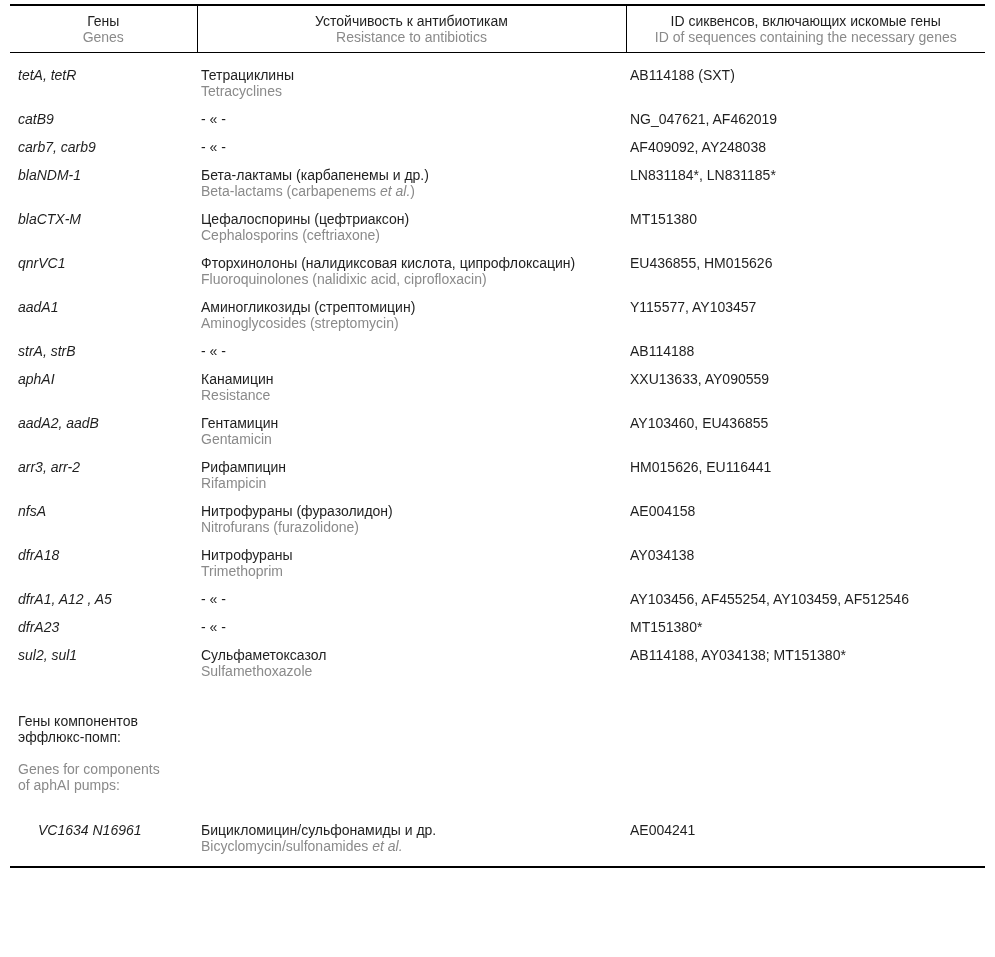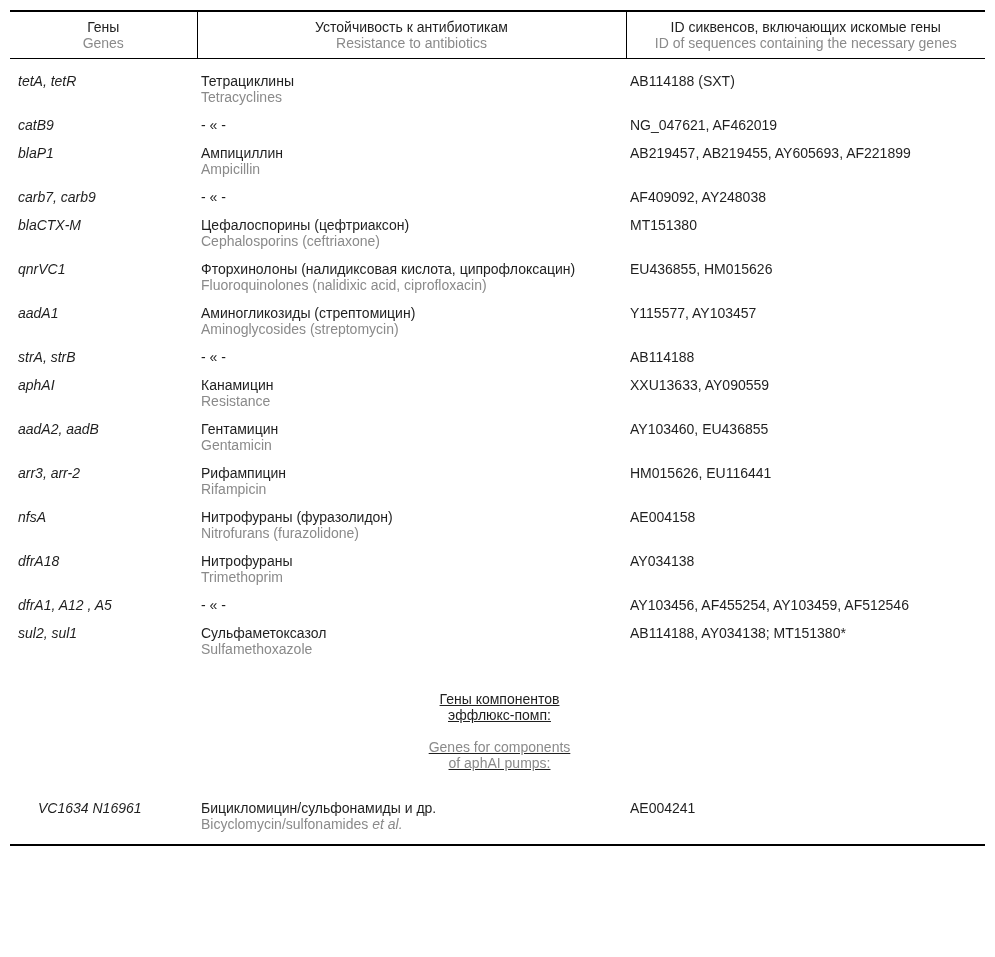--- a/index.html
+++ b/index.html
@@ -1,20 +1,20 @@
 <!DOCTYPE html>
 <html style="--text-color: #1f1f1f; --muted-color: #8a8a8a; --border-color: #000000;"><head>
 <meta charset="utf-8">
 <style>
   * { box-sizing: border-box; }
   html, body { margin: 0; padding: 0; background: #ffffff; }
   .page {
     width: 995px;
     height: 957px;
-    padding: 10px 10px 0 10px;
+    padding: 4px 10px 0 10px;
     font-family: "Liberation Sans", sans-serif;
     color: var(--text-color, #1f1f1f);
   }
   table.gene-table {
     width: 975px;
     border-collapse: collapse;
     table-layout: fixed;
     font-size: 14px;
     line-height: 16px;
     border-top: 2px solid var(--border-color, #000);
@@ -39,27 +39,26 @@
   tbody tr:first-child td { padding-top: 14px; }
   td.genes {
     text-align: left;
     font-style: italic;
     padding-left: 8px;
     white-space: pre-line;
   }
   td.genes.indent { padding-left: 28px; }
   td.resistance, td.ids { text-align: left; }
   td.section-cell {
-    text-align: center;
+    text-align: left;
     padding-left: 8px;
     padding-top: 6px;
     padding-bottom: 13px;
     font-style: normal;
     white-space: pre-line;
-    text-decoration: underline;
   }
 </style>
 </head>
 <body>
 
 <div class="page">
   <table class="gene-table">
     <colgroup>
       <col class="c-genes">
       <col class="c-resistance">
@@ -94,38 +93,38 @@
 
   <tr>
     <td class="genes">catB9</td>
     <td class="resistance">
       <div class="ru">- « -</div>
 
     </td>
     <td class="ids">NG_047621, AF462019</td>
   </tr>
 
-  <tr>
-    <td class="genes">blaP1</td>
-    <td class="resistance">
-      <div class="ru">Ампициллин</div>
-      <div class="en">Ampicillin</div>
-    </td>
-    <td class="ids">AB219457, AB219455, AY605693, AF221899</td>
-  </tr>
 
   <tr>
     <td class="genes">carb7, carb9</td>
     <td class="resistance">
       <div class="ru">- « -</div>
 
     </td>
     <td class="ids">AF409092, AY248038</td>
   </tr>
 
+  <tr>
+    <td class="genes">blaNDM-1</td>
+    <td class="resistance">
+      <div class="ru">Бета-лактамы (карбапенемы и др.)</div>
+      <div class="en">Beta-lactams (carbapenems <i>et al.</i>)</div>
+    </td>
+    <td class="ids">LN831184*, LN831185*</td>
+  </tr>
 
   <tr>
     <td class="genes">blaCTX-M</td>
     <td class="resistance">
       <div class="ru">Цефалоспорины (цефтриаксон)</div>
       <div class="en">Cephalosporins (ceftriaxone)</div>
     </td>
     <td class="ids">MT151380</td>
   </tr>
 
@@ -203,20 +202,28 @@
 
   <tr>
     <td class="genes">dfrA1, A12 , A5</td>
     <td class="resistance">
       <div class="ru">- « -</div>
 
     </td>
     <td class="ids">AY103456, AF455254, AY103459, AF512546</td>
   </tr>
 
+  <tr>
+    <td class="genes">dfrA23</td>
+    <td class="resistance">
+      <div class="ru">- « -</div>
+
+    </td>
+    <td class="ids">MT151380*</td>
+  </tr>
 
   <tr>
     <td class="genes">sul2, sul1</td>
     <td class="resistance">
       <div class="ru">Сульфаметоксазол</div>
       <div class="en">Sulfamethoxazole</div>
     </td>
     <td class="ids">AB114188, AY034138; MT151380*</td>
   </tr>
 

